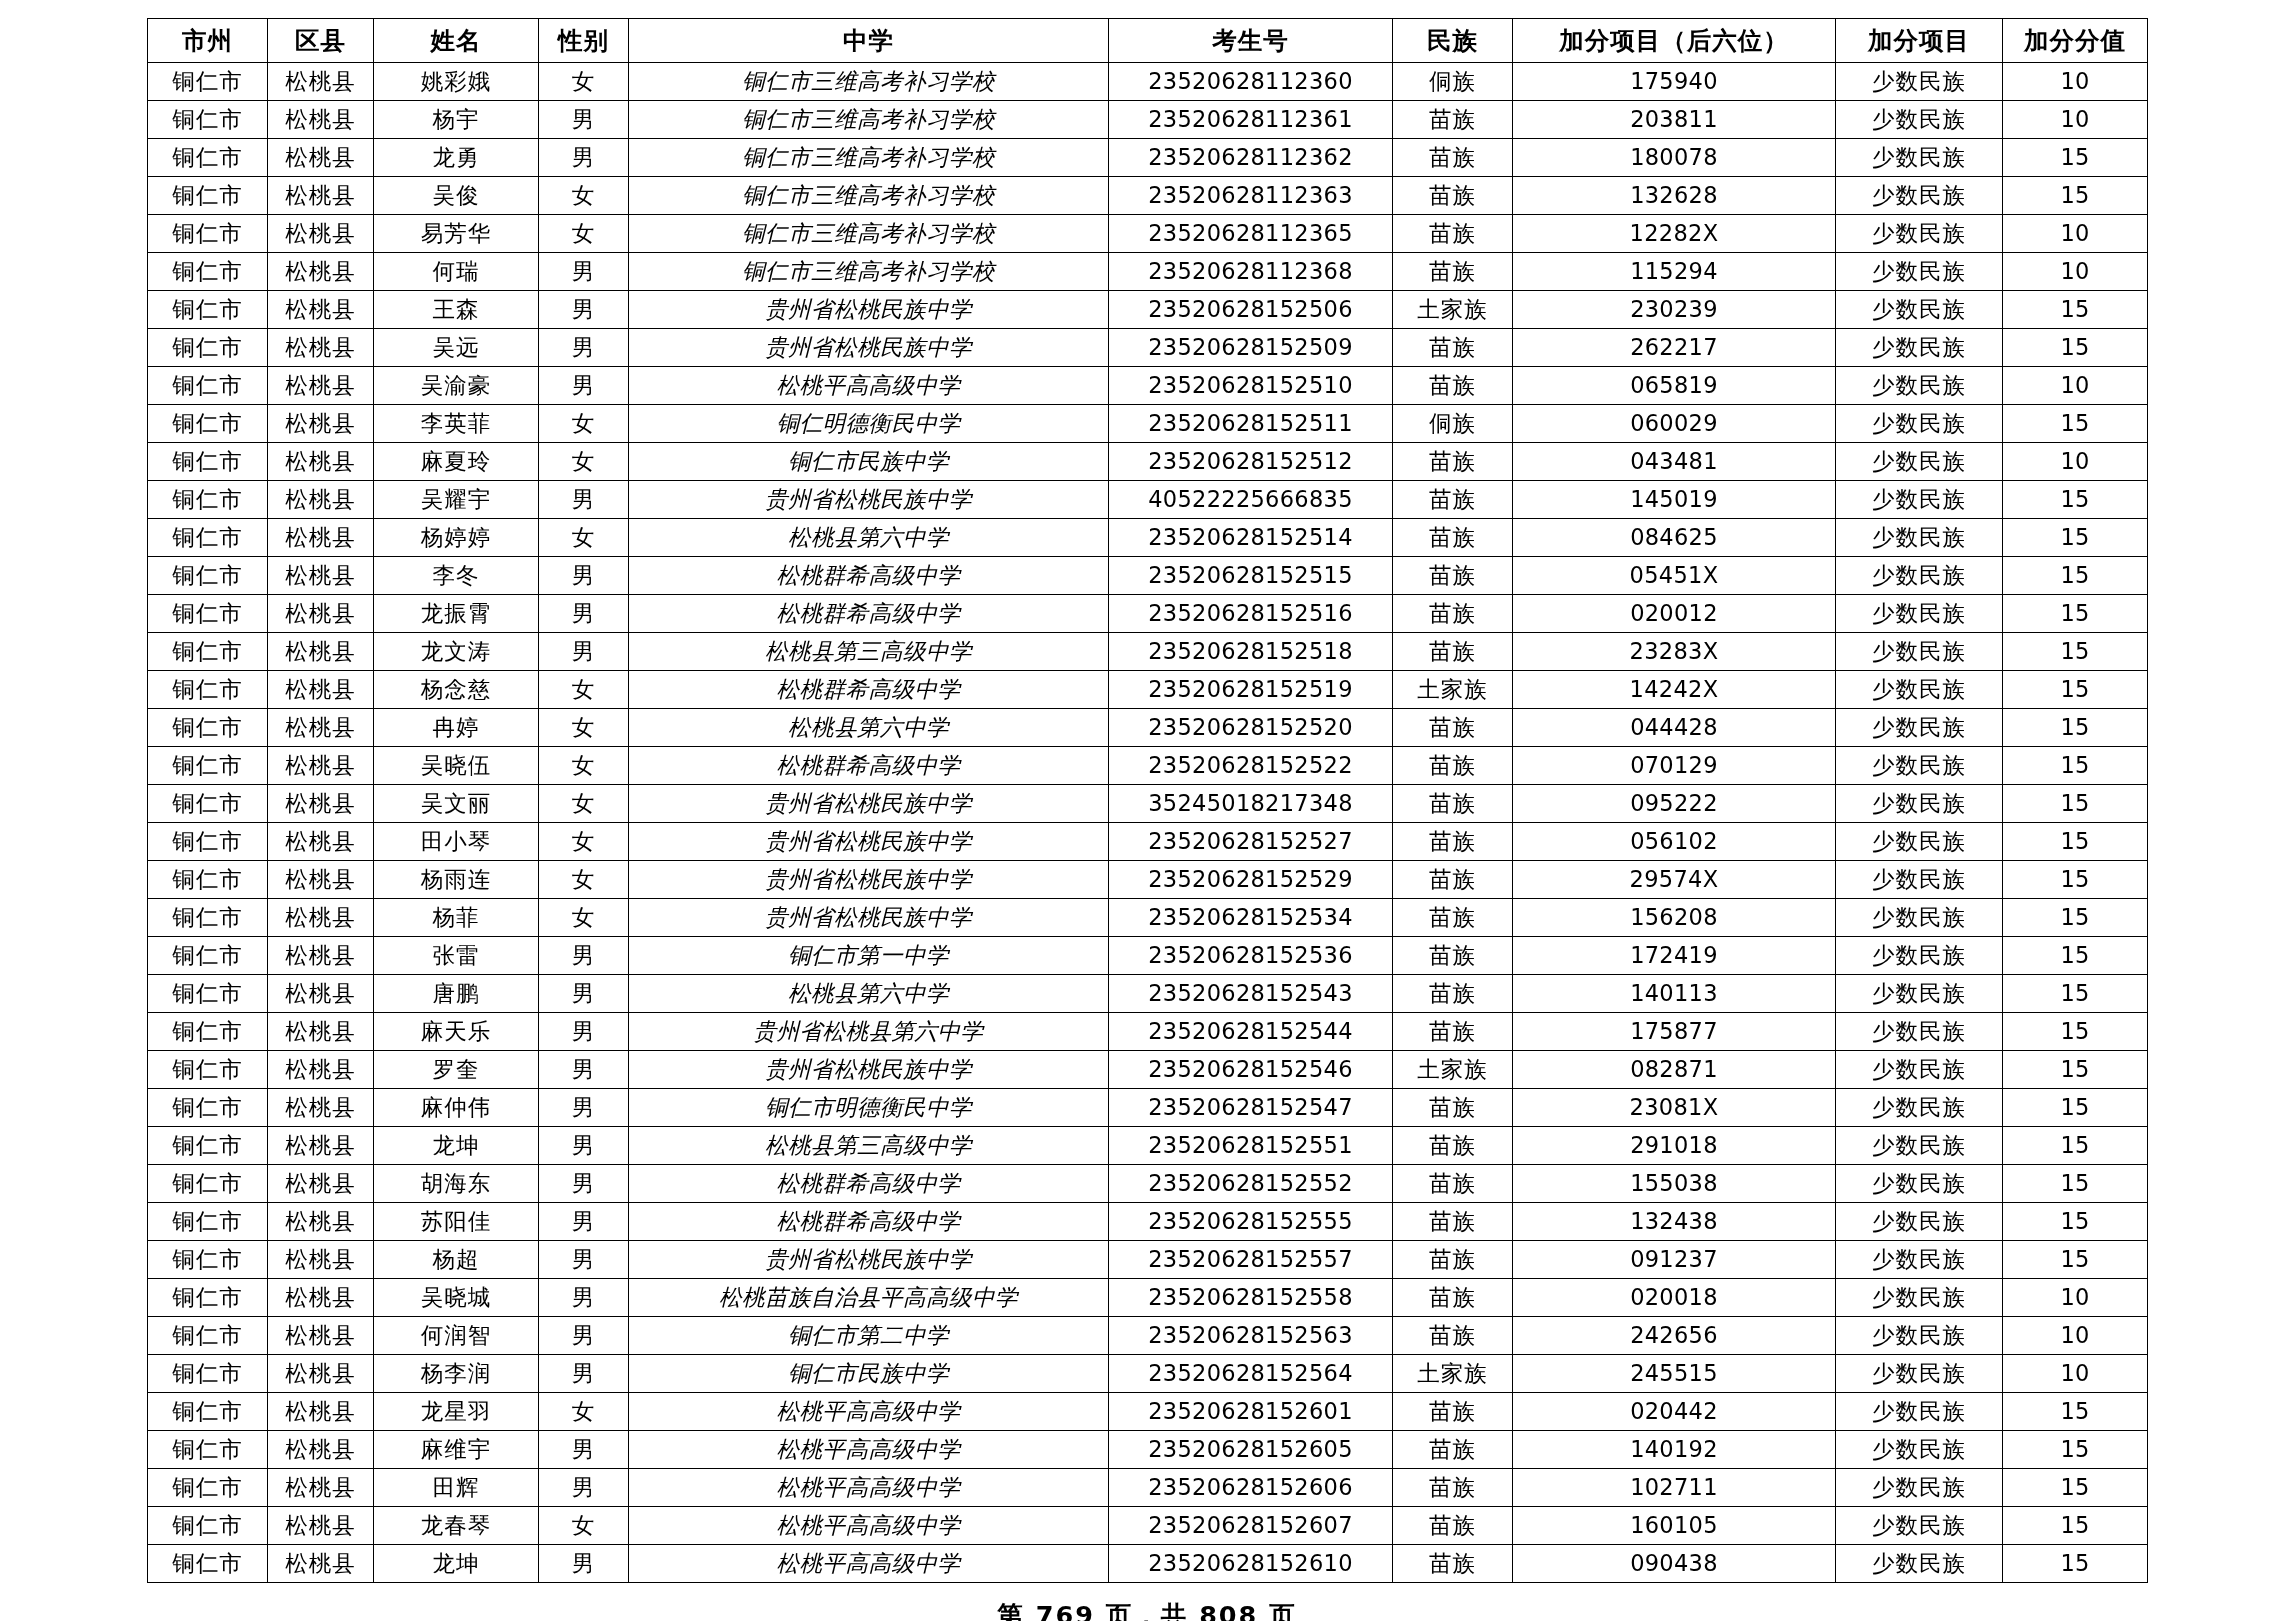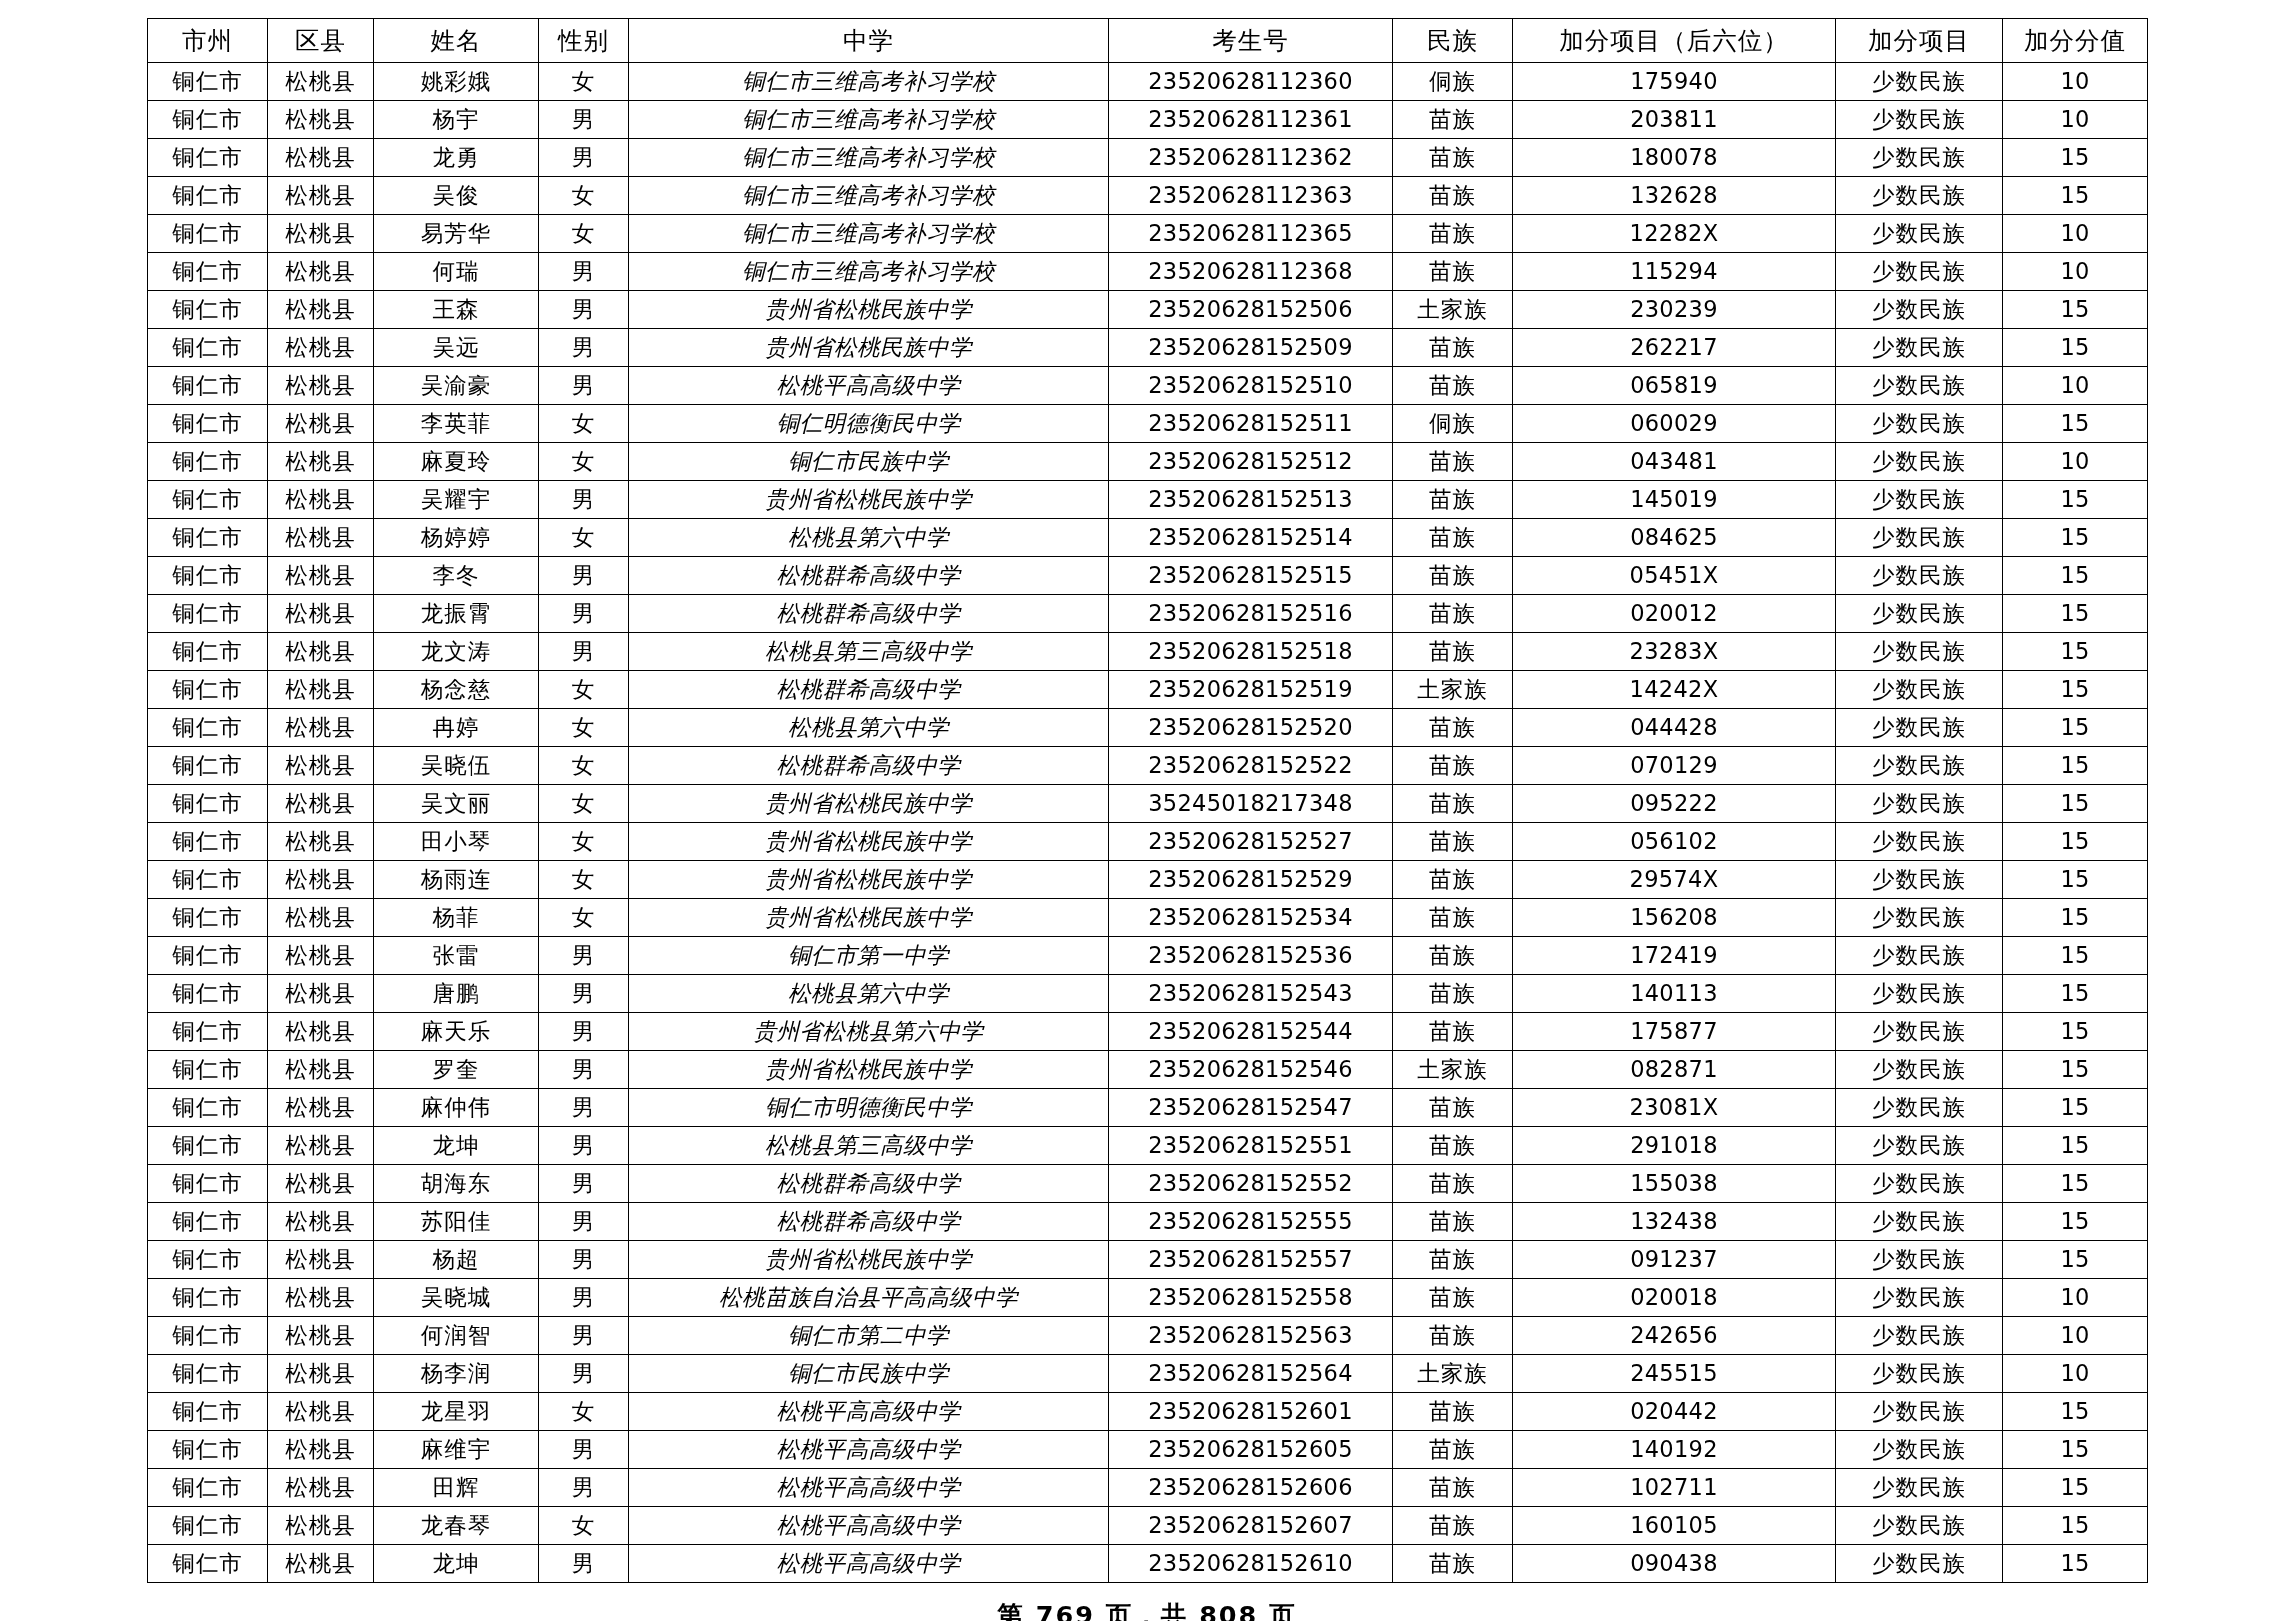--- a/index.html
+++ b/index.html
@@ -30,21 +30,21 @@
     border: 1.5px solid #000000;
     text-align: center;
     vertical-align: middle;
     padding: 0;
     height: 37px;
     line-height: 37px;
     white-space: nowrap;
     overflow: hidden;
   }
   table.roster th {
-    font-weight: normal;
+    font-weight: bold;
     font-size: 24.5px;
     height: 43px;
     line-height: 43px;
     letter-spacing: 1px;
   }
   td.city, td.county, td.name, td.gender, td.nation, td.bonus-item {
     letter-spacing: 1px;
   }
   td.school {
     letter-spacing: 0.5px;
@@ -237,21 +237,21 @@
           <td class="id-tail">043481</td>
           <td class="bonus-item">少数民族</td>
           <td class="bonus-score">10</td>
         </tr>
         <tr>
           <td class="city">铜仁市</td>
           <td class="county">松桃县</td>
           <td class="name">吴耀宇</td>
           <td class="gender">男</td>
           <td class="school">贵州省松桃民族中学</td>
-          <td class="exam-no">23520628152513</td>
+          <td class="exam-no">40522225666835</td>
           <td class="nation">苗族</td>
           <td class="id-tail">145019</td>
           <td class="bonus-item">少数民族</td>
           <td class="bonus-score">15</td>
         </tr>
         <tr>
           <td class="city">铜仁市</td>
           <td class="county">松桃县</td>
           <td class="name">杨婷婷</td>
           <td class="gender">女</td>

